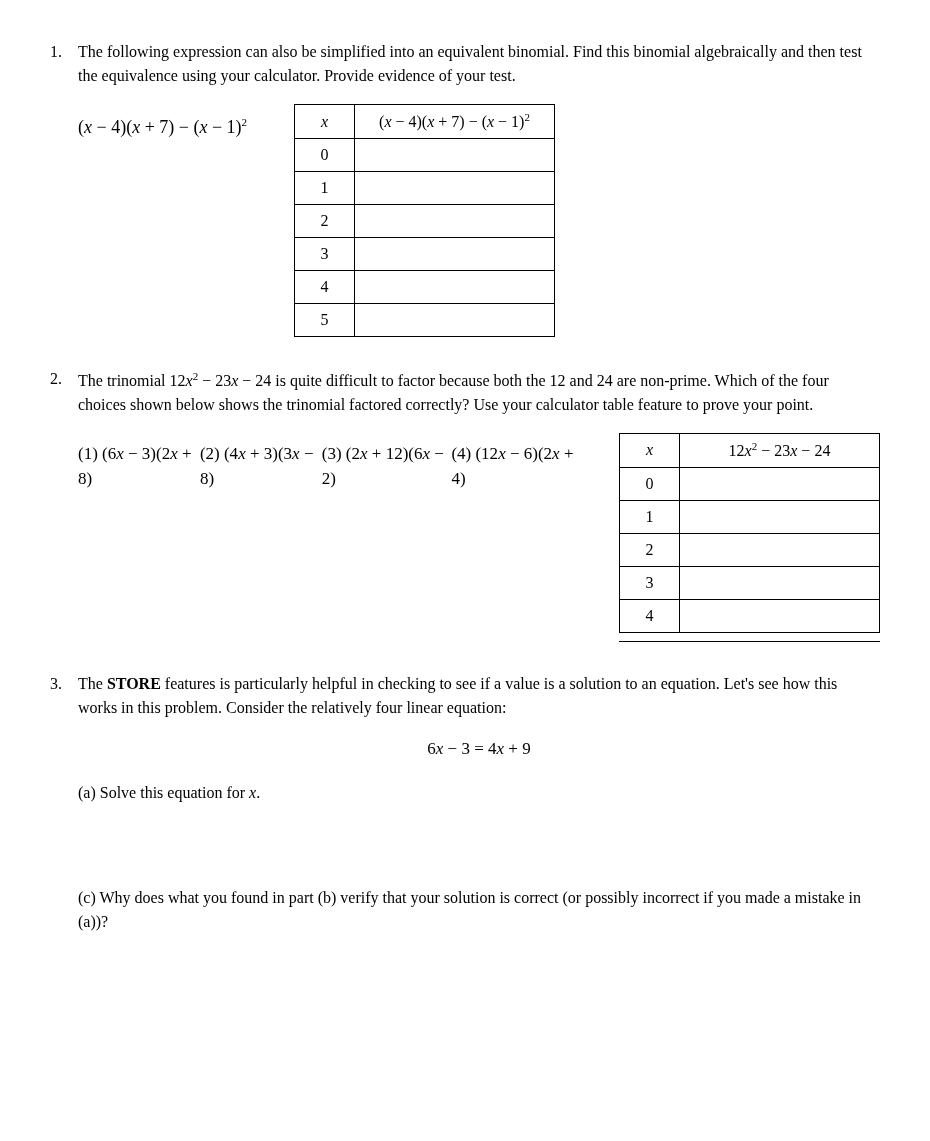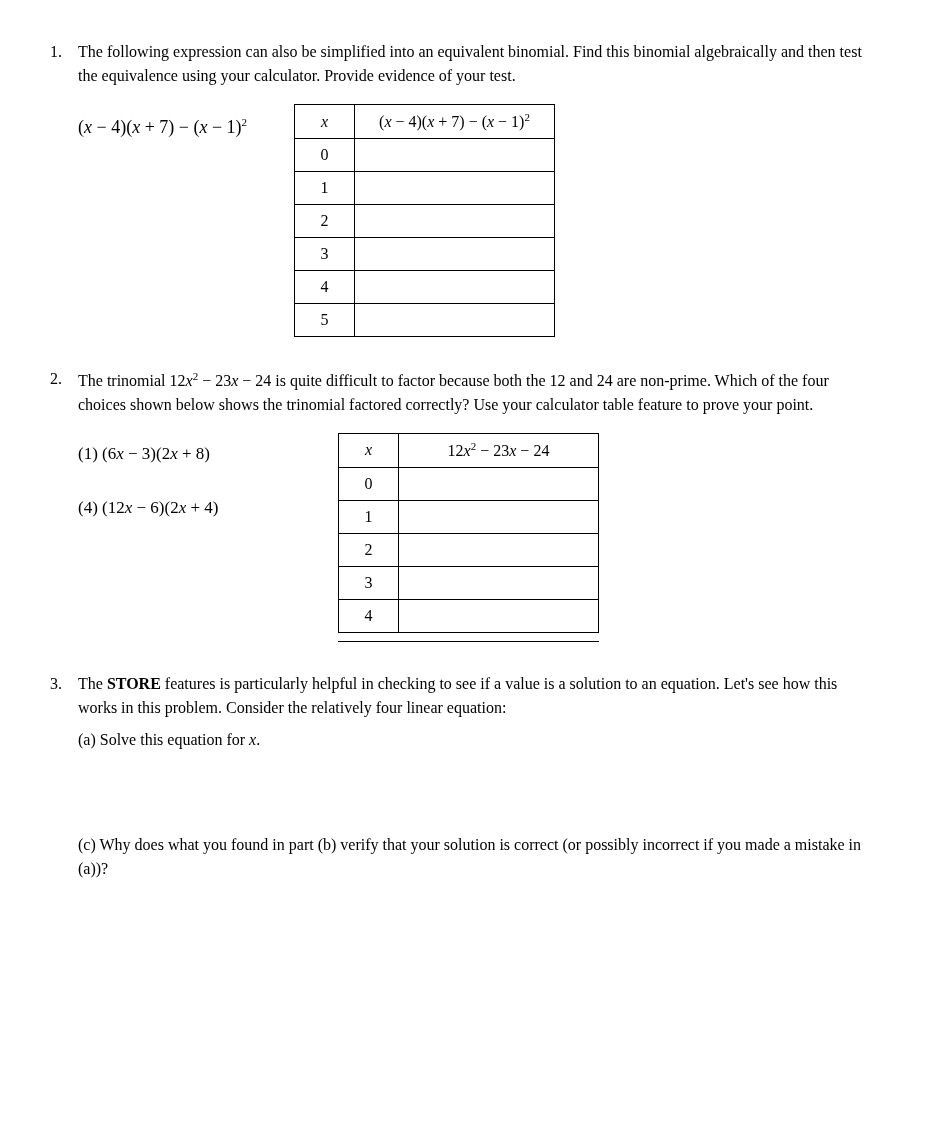--- a/index.html
+++ b/index.html
@@ -78,22 +78,21 @@
     .problem2-body {
       display: flex;
       align-items: flex-start;
       gap: 40px;
       margin-top: 16px;
     }
 
     .choices-list {
       min-width: 220px;
       display: flex;
-      flex-direction: column;
-      gap: 29px;
+      gap: 2px;
       padding-top: 8px;
     }
 
     .choice-item {
       font-size: 17px;
     }
 
     .problem3-section {
       margin-bottom: 30px;
     }
@@ -202,20 +201,26 @@
     <span class="problem-number-label">2.</span>
     <div class="problem-content">
       <span>The trinomial 12<span class="italic">x</span><sup>2</sup> − 23<span class="italic">x</span> − 24 is quite difficult to factor because both the 12 and 24 are non-prime. Which of the four choices shown below shows the trinomial factored correctly? Use your calculator table feature to prove your point.</span>
 
       <div class="problem2-body">
         <div class="choices-list">
           <div class="choice-item">
             (1) (6<span class="italic">x</span> − 3)(2<span class="italic">x</span> + 8)
           </div>
           <div class="choice-item">
+            (2) (4<span class="italic">x</span> + 3)(3<span class="italic">x</span> − 8)
+          </div>
+          <div class="choice-item">
+            (3) (2<span class="italic">x</span> + 12)(6<span class="italic">x</span> − 2)
+          </div>
+          <div class="choice-item">
             (4) (12<span class="italic">x</span> − 6)(2<span class="italic">x</span> + 4)
           </div>
         </div>
 
         <div>
           <table>
             <thead>
               <tr>
                 <th class="x-col"><span class="italic">x</span></th>
                 <th class="table-header-cell">
@@ -252,20 +257,23 @@
     </div>
   </div>
 </div>
 
 <div class="problem3-section" style="margin-top: 28px;">
   <div class="problem3-number">
     <span class="problem-number-label">3.</span>
     <div class="problem-content">
       <span>The <span class="small-caps">STORE</span> features is particularly helpful in checking to see if a value is a solution to an equation. Let's see how this works in this problem. Consider the relatively <span style="font-style:normal;">four</span> linear equation:</span>
 
+      <div class="equation-center">
+        6<span class="italic">x</span> − 3 = 4<span class="italic">x</span> + 9
+      </div>
 
       <div class="subparts">
         <div class="subpart-a">
           <span>(a) </span>
           <span>Solve this equation for <span class="italic">x</span>.</span>
         </div>
       </div>
 
       <div class="subpart-c" style="margin-top: 81px;">
         <span>(c) </span>

